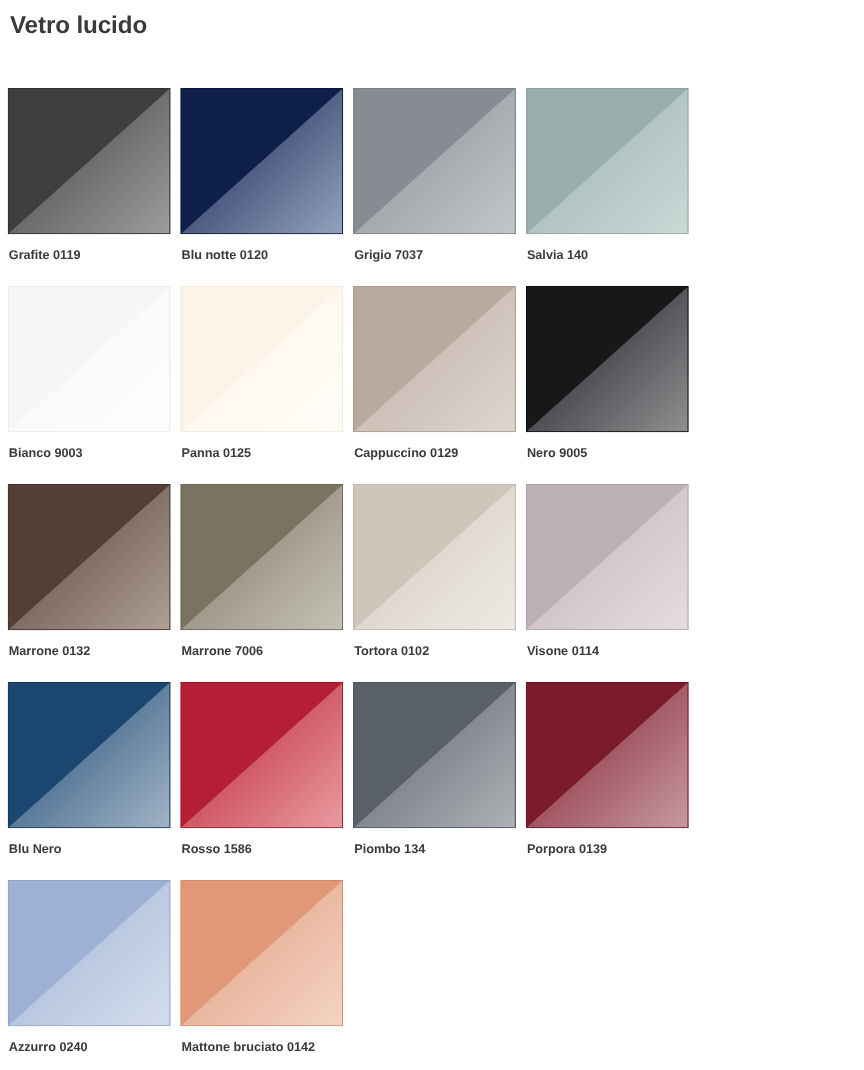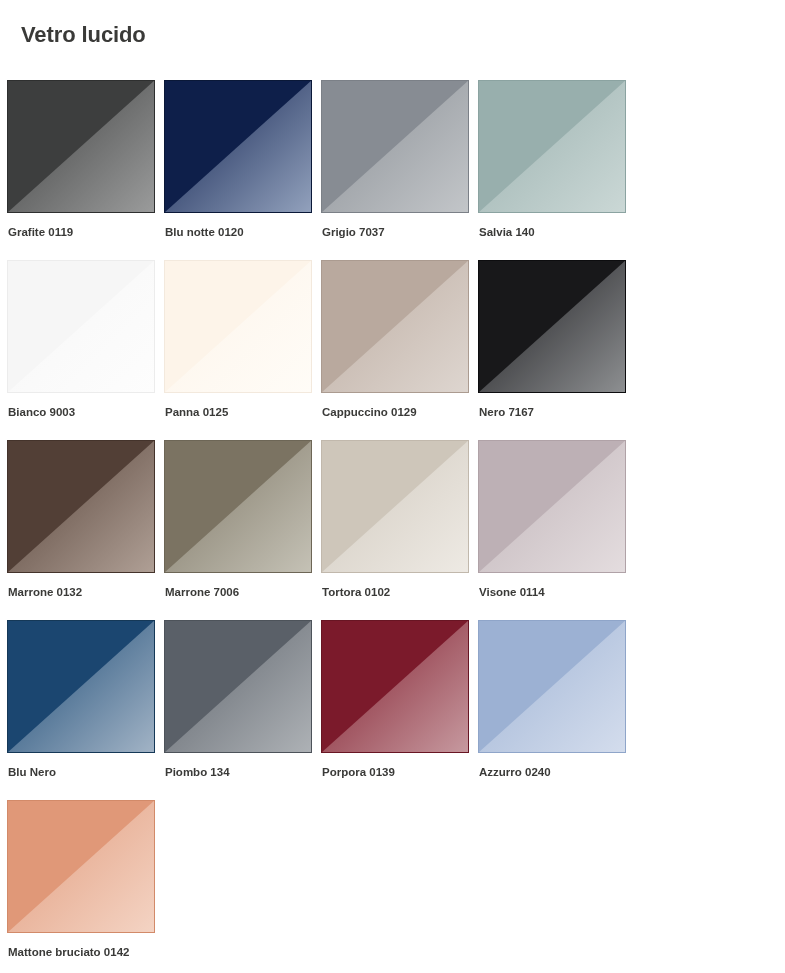--- a/index.html
+++ b/index.html
@@ -13,21 +13,21 @@
     width: 785px;
     height: 973px;
     font-family: "Liberation Sans", "DejaVu Sans", sans-serif;
     overflow: hidden;
     position: relative;
   }
 
   #page {
     width: 752px;
     height: 973px;
-    padding: 12px;
+    padding: 0;
     position: relative;
   }
 
   
   .header {
     padding: 10px 0 0 9px;
   }
   .page-title {
     font-size: 22px;
     font-weight: bold;
@@ -160,21 +160,21 @@
           <div class="chip-edge" style="box-shadow: rgb(171, 155, 144) 0px 0px 0px 1px inset;"></div>
         </div>
         <div class="swatch-label">Cappuccino 0129</div>
       </div>
       <div class="swatch-cell">
         <div class="swatch-chip">
           <div class="chip-base" style="background: rgb(24, 24, 26);"></div>
           <div class="chip-gloss" style="background: linear-gradient(135deg, rgb(29, 29, 32) 0%, rgb(29, 29, 32) 6%, rgb(142, 144, 146) 100%);"></div>
           <div class="chip-edge" style="box-shadow: rgb(13, 13, 15) 0px 0px 0px 1px inset;"></div>
         </div>
-        <div class="swatch-label">Nero 7167</div>
+        <div class="swatch-label">Nero 9005</div>
       </div>
       <div class="swatch-cell">
         <div class="swatch-chip">
           <div class="chip-base" style="background: rgb(82, 63, 54);"></div>
           <div class="chip-gloss" style="background: linear-gradient(135deg, rgb(89, 69, 59) 0%, rgb(89, 69, 59) 6%, rgb(176, 160, 150) 100%);"></div>
           <div class="chip-edge" style="box-shadow: rgb(68, 51, 43) 0px 0px 0px 1px inset;"></div>
         </div>
         <div class="swatch-label">Marrone 0132</div>
       </div>
       <div class="swatch-cell">
@@ -204,20 +204,28 @@
       <div class="swatch-cell">
         <div class="swatch-chip">
           <div class="chip-base" style="background: rgb(27, 70, 112);"></div>
           <div class="chip-gloss" style="background: linear-gradient(135deg, rgb(31, 77, 120) 0%, rgb(31, 77, 120) 6%, rgb(163, 180, 198) 100%);"></div>
           <div class="chip-edge" style="box-shadow: rgb(21, 56, 87) 0px 0px 0px 1px inset;"></div>
         </div>
         <div class="swatch-label">Blu Nero</div>
       </div>
       <div class="swatch-cell">
         <div class="swatch-chip">
+          <div class="chip-base" style="background: rgb(180, 31, 53);"></div>
+          <div class="chip-gloss" style="background: linear-gradient(135deg, rgb(188, 36, 57) 0%, rgb(188, 36, 57) 6%, rgb(233, 155, 159) 100%);"></div>
+          <div class="chip-edge" style="box-shadow: rgb(156, 26, 45) 0px 0px 0px 1px inset;"></div>
+        </div>
+        <div class="swatch-label">Rosso 1586</div>
+      </div>
+      <div class="swatch-cell">
+        <div class="swatch-chip">
           <div class="chip-base" style="background: rgb(90, 96, 104);"></div>
           <div class="chip-gloss" style="background: linear-gradient(135deg, rgb(96, 102, 110) 0%, rgb(96, 102, 110) 6%, rgb(174, 178, 182) 100%);"></div>
           <div class="chip-edge" style="box-shadow: rgb(77, 83, 90) 0px 0px 0px 1px inset;"></div>
         </div>
         <div class="swatch-label">Piombo 134</div>
       </div>
       <div class="swatch-cell">
         <div class="swatch-chip">
           <div class="chip-base" style="background: rgb(123, 26, 43);"></div>
           <div class="chip-gloss" style="background: linear-gradient(135deg, rgb(131, 32, 48) 0%, rgb(131, 32, 48) 6%, rgb(199, 154, 160) 100%);"></div>

